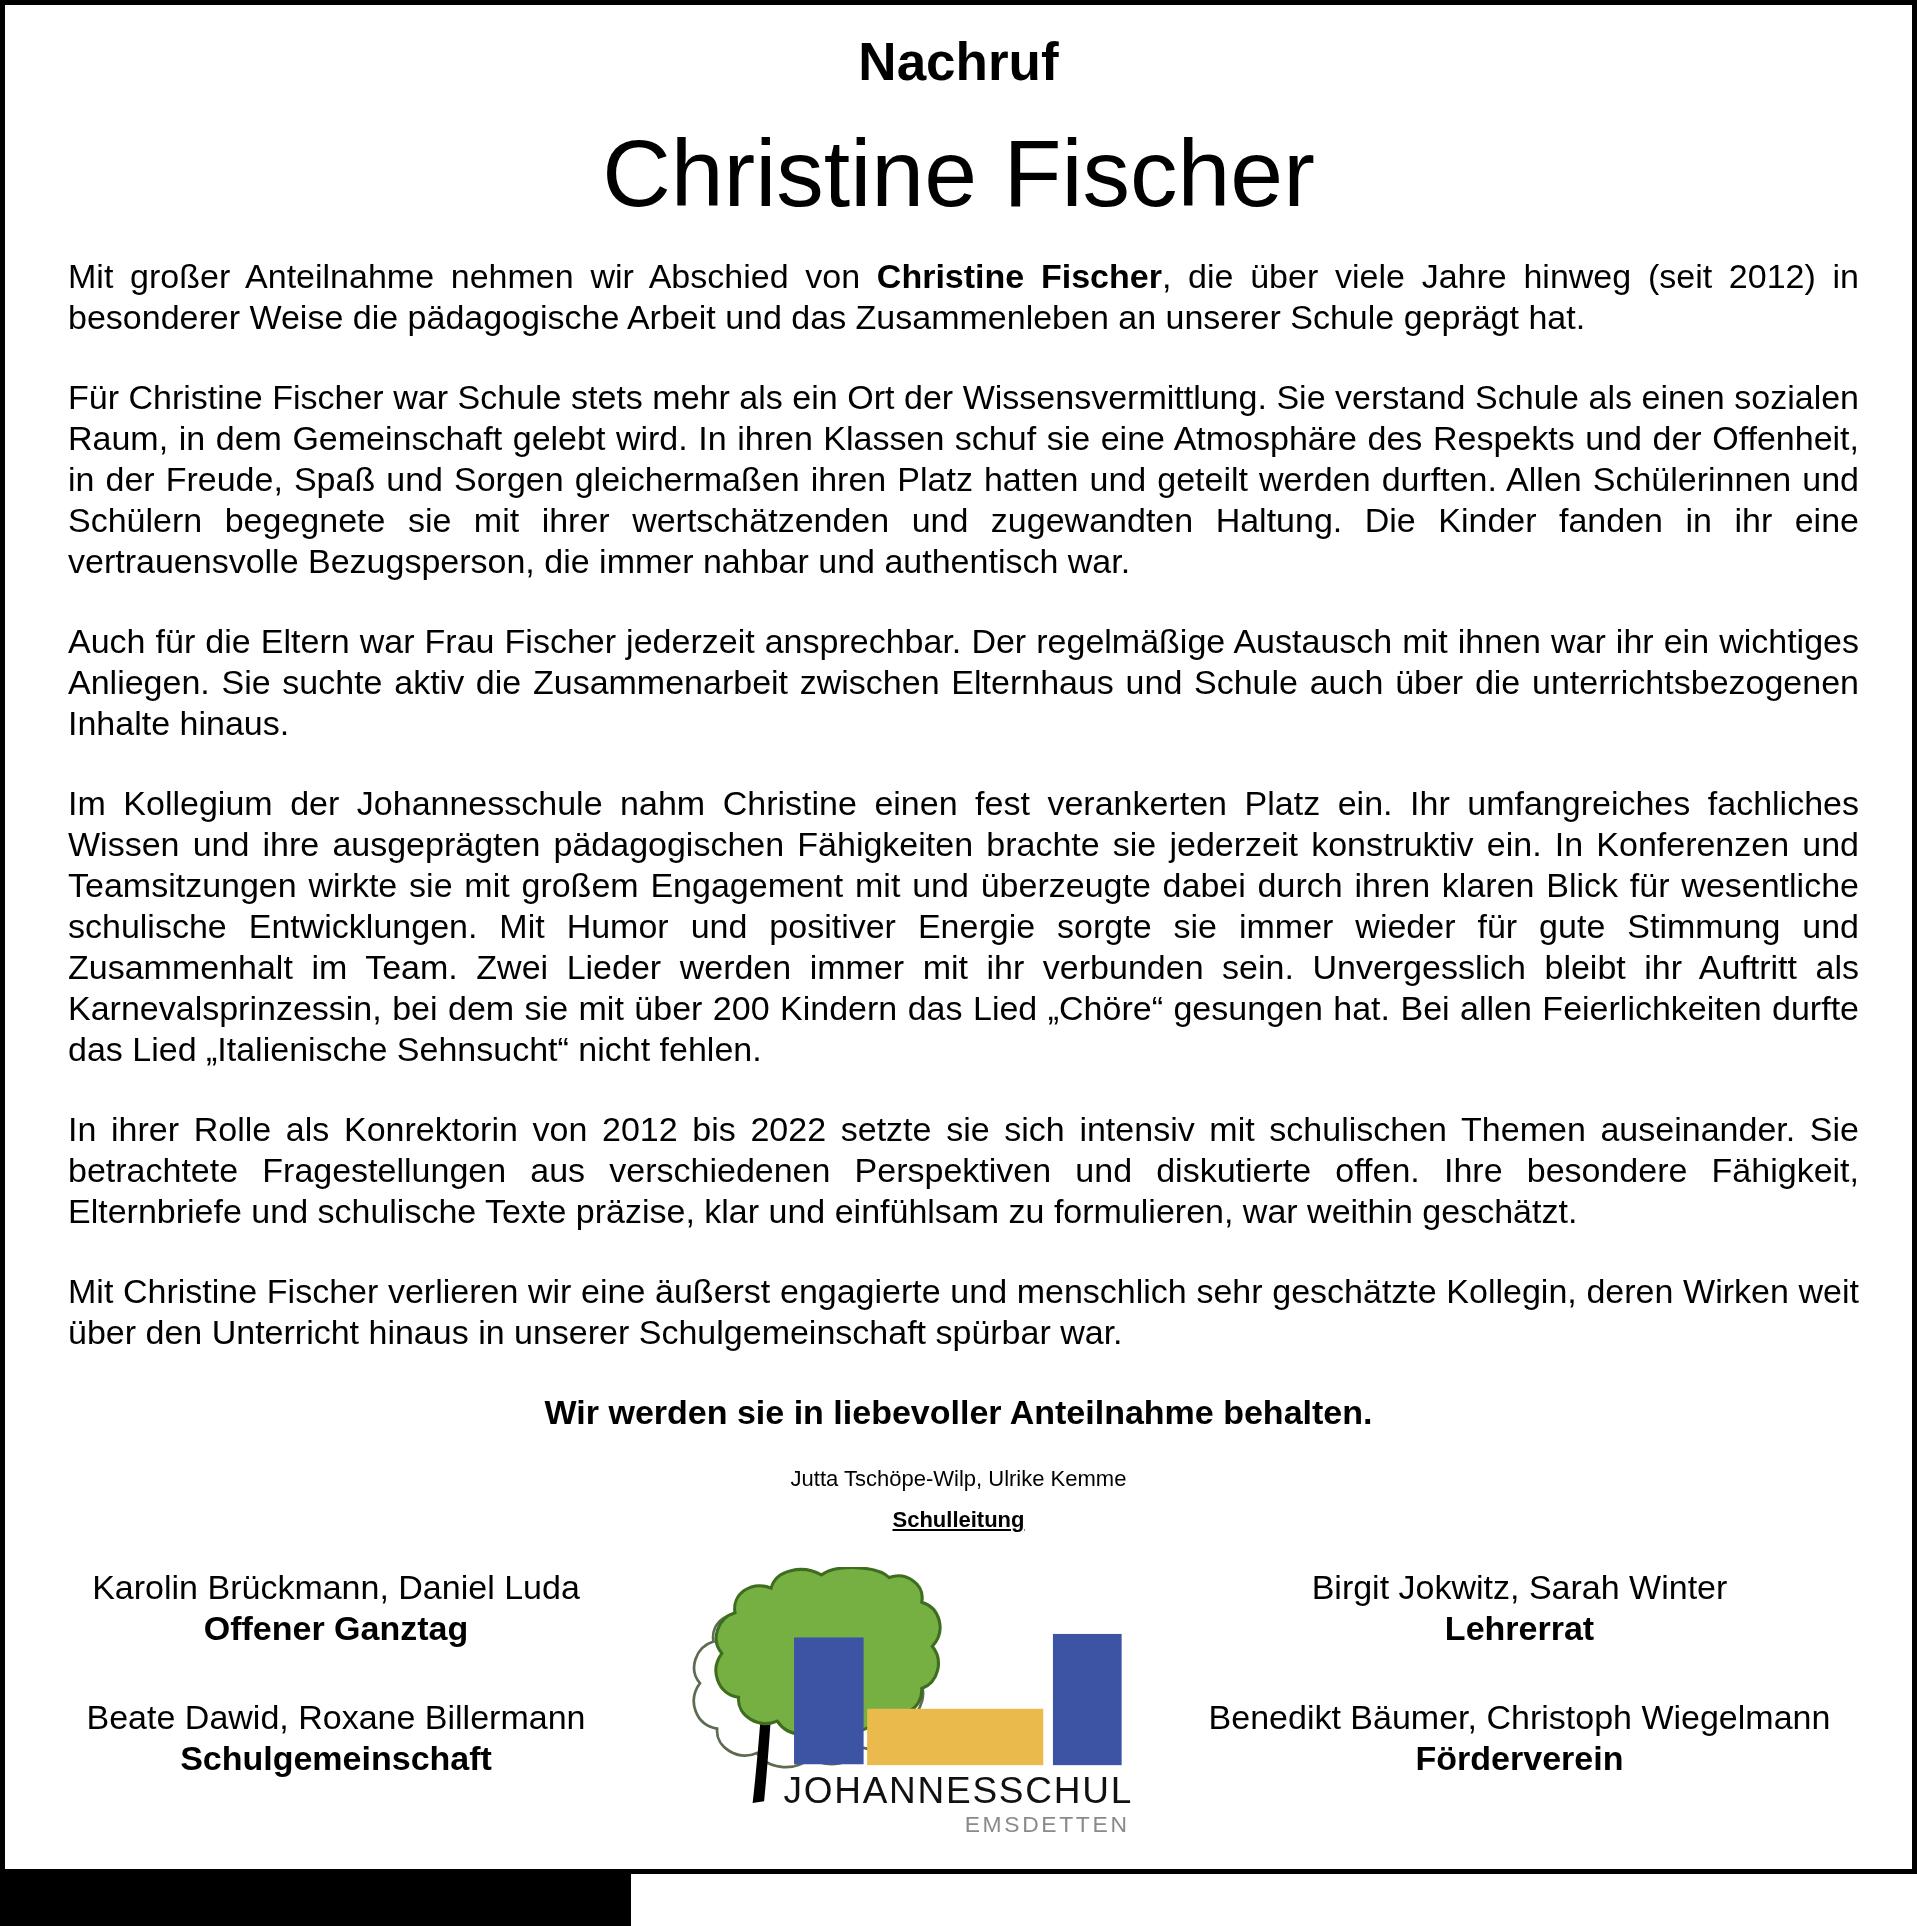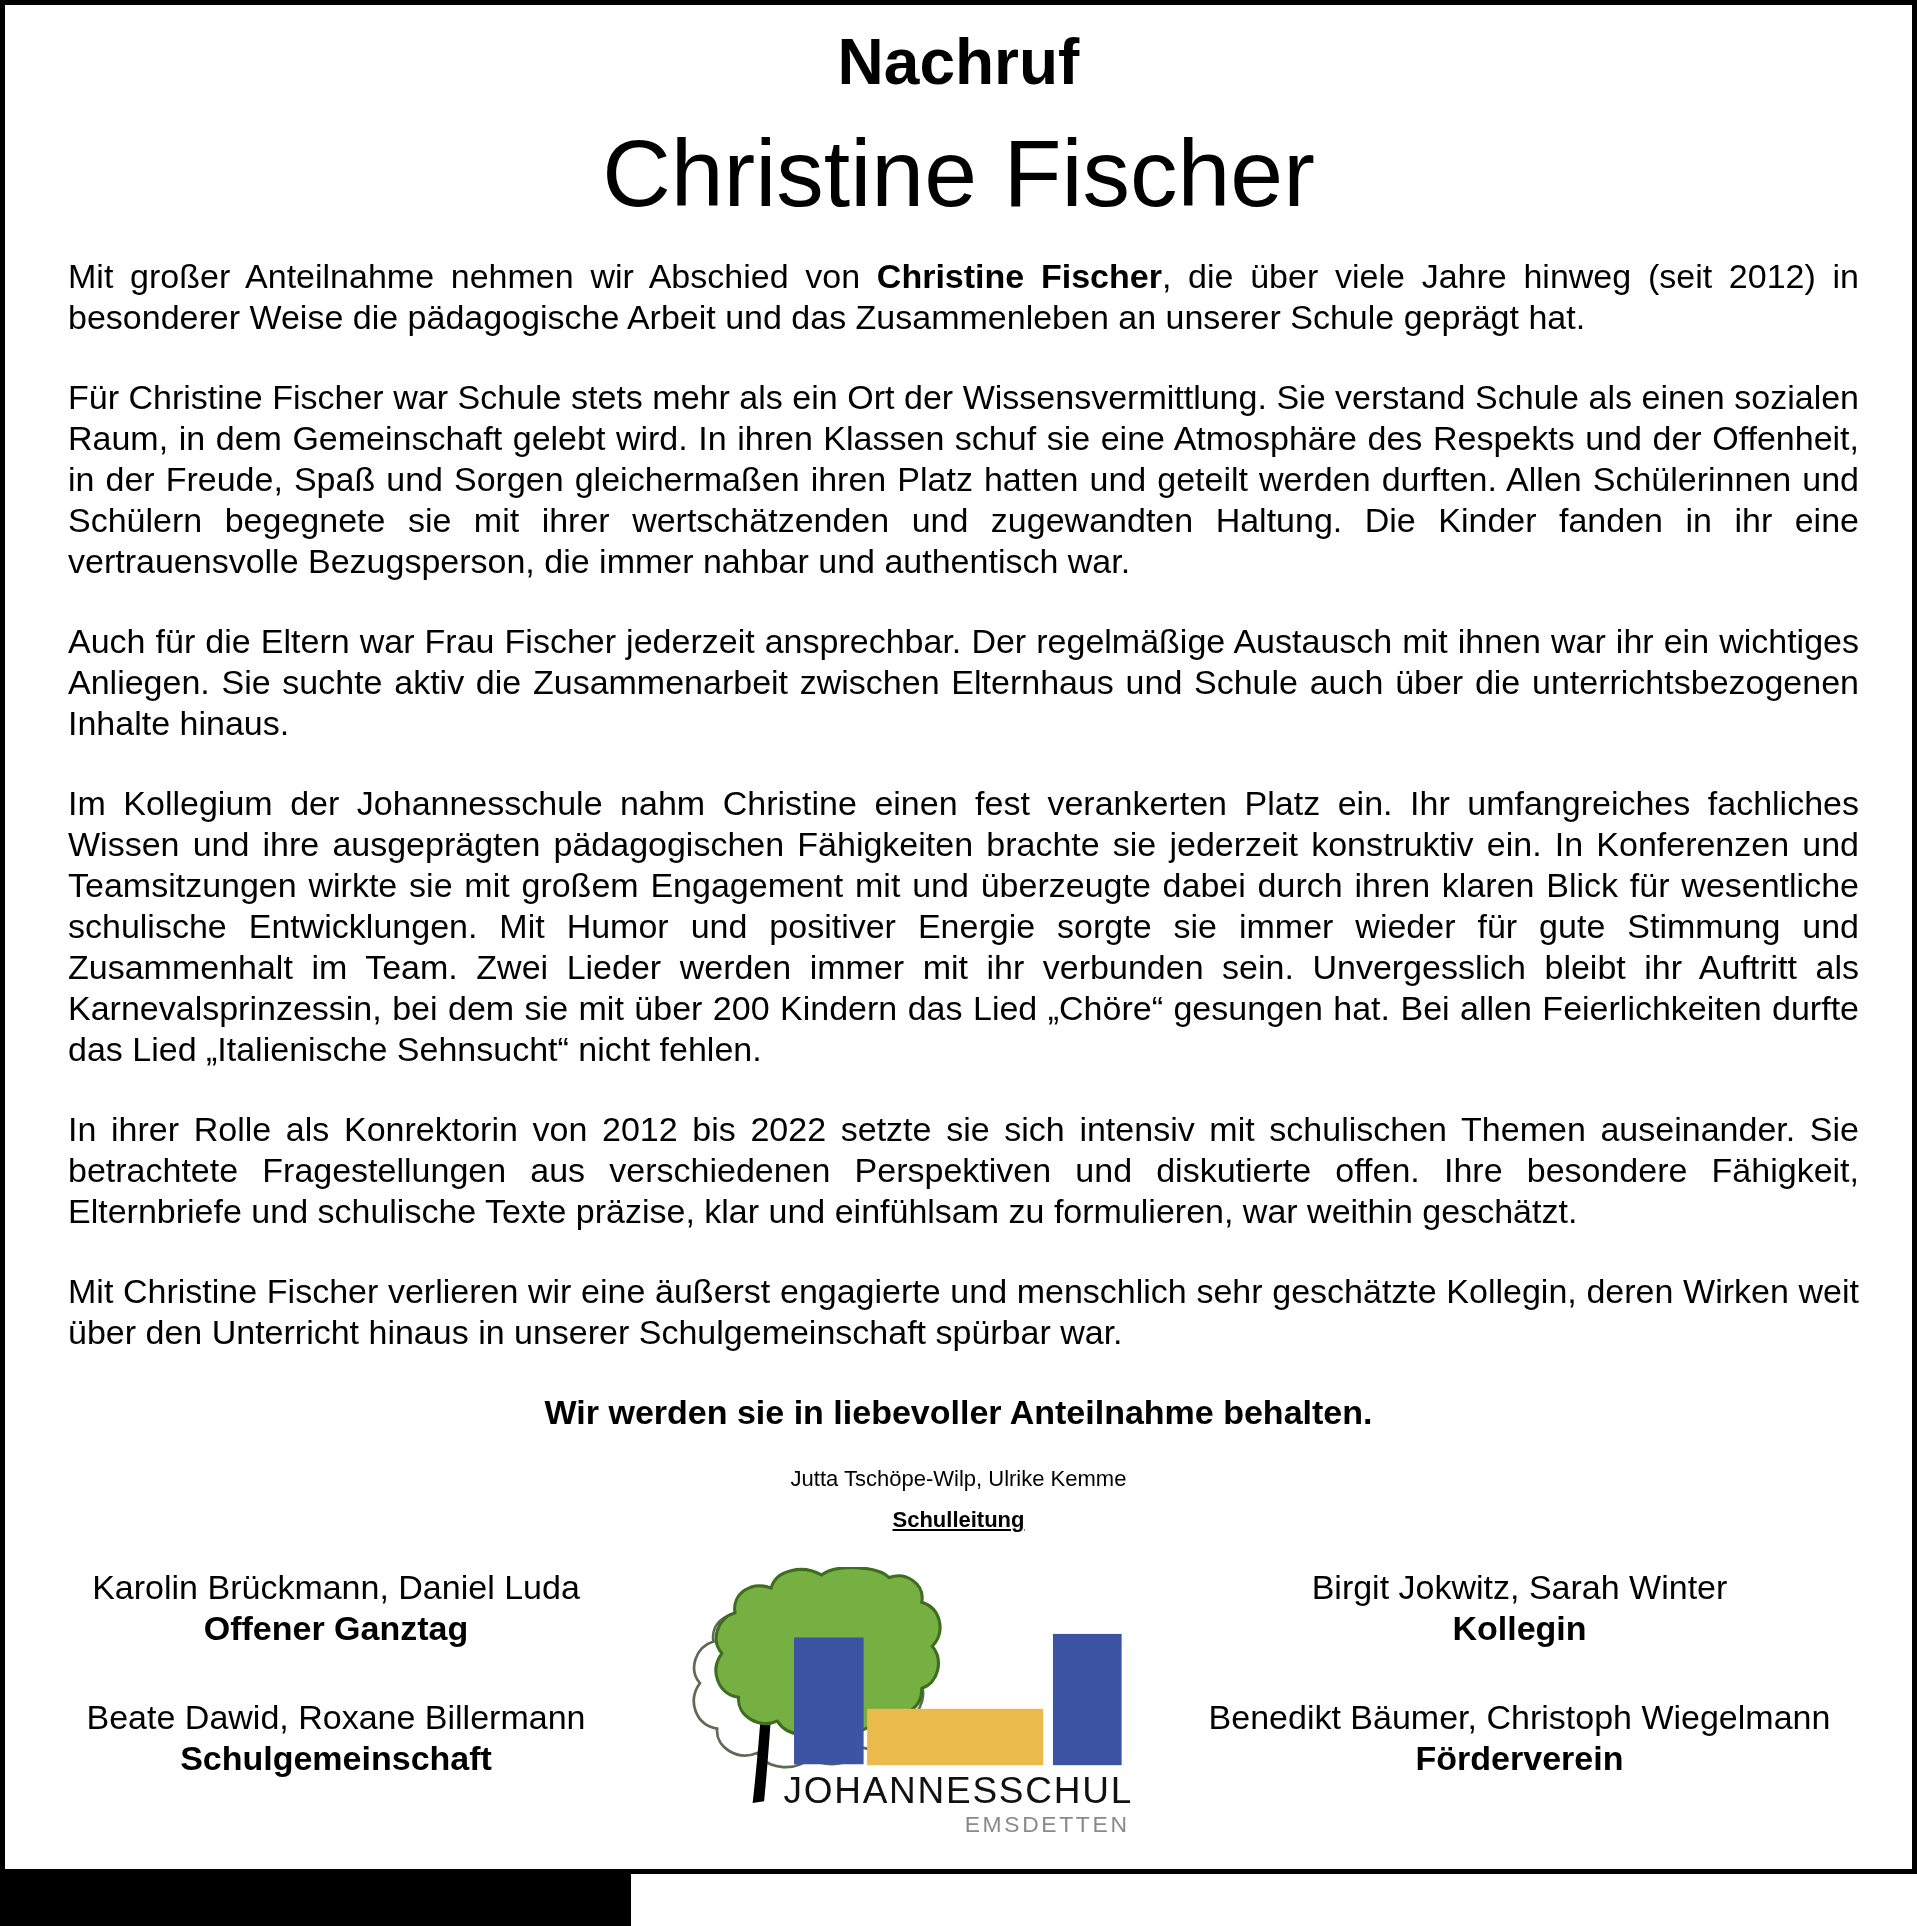--- a/index.html
+++ b/index.html
@@ -10,21 +10,21 @@
   .frame{
     box-sizing:border-box;width:1917px;height:1874px;
     border:5.3px solid #000;background:#fff;
   }
   .content{
     box-sizing:border-box;width:100%;height:100%;
     padding:0 53px 0 53px;
   }
   .kicker{
     margin:24px 0 0 0;text-align:center;
-    font-size:64px;line-height:66px;font-weight:bold;
+    font-size:53px;line-height:66px;font-weight:bold;
   }
   .deceased-name{
     margin:23px 0 28px 0;text-align:center;
     font-size:95px;line-height:110px;font-weight:normal;
   }
   p.body-text{
     margin:0 0 39px 10px;
     font-size:34px;line-height:41px;
     text-align:justify;text-justify:inter-word;
   }
@@ -118,21 +118,21 @@
           <rect x="826" y="152" width="156" height="298" fill="#3d53a4"></rect>
 
           <text x="214" y="536" font-size="84" letter-spacing="4" fill="#111111">JOHANNESSCHULE</text>
           <text x="1000" y="602" font-size="52" letter-spacing="6" text-anchor="end" fill="#8a8a8a">EMSDETTEN</text>
         </svg>
       </div>
 
       <div class="col col-right">
         <div class="sig">
           <div>Birgit Jokwitz, Sarah Winter</div>
-          <div class="role">Kollegin</div>
+          <div class="role">Lehrerrat</div>
         </div>
         <div class="sig">
           <div>Benedikt Bäumer, Christoph Wiegelmann</div>
           <div class="role">Förderverein</div>
         </div>
       </div>
 
     </div>
   </div>
 </div>

